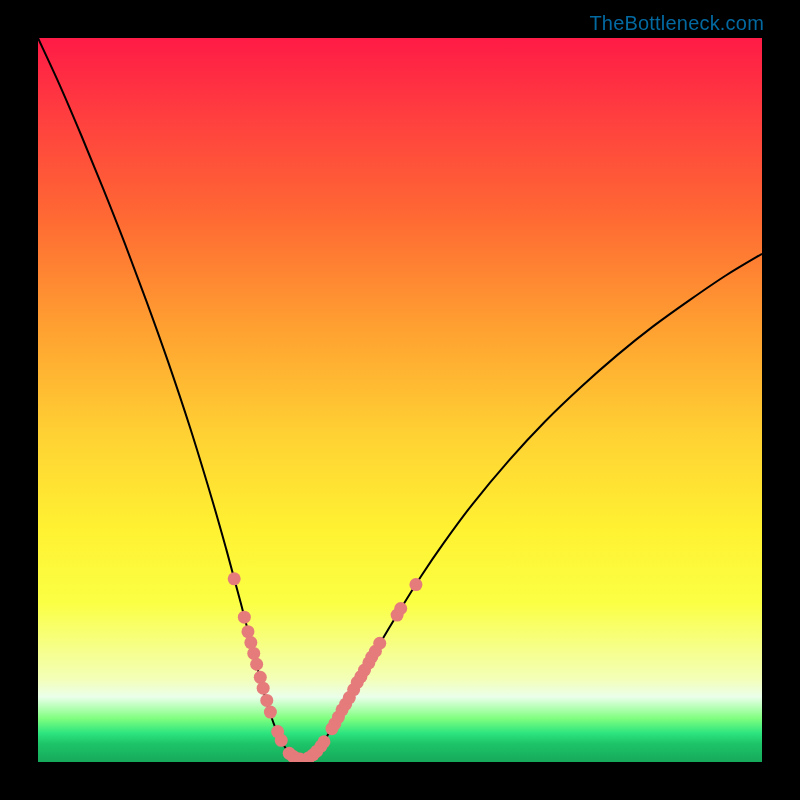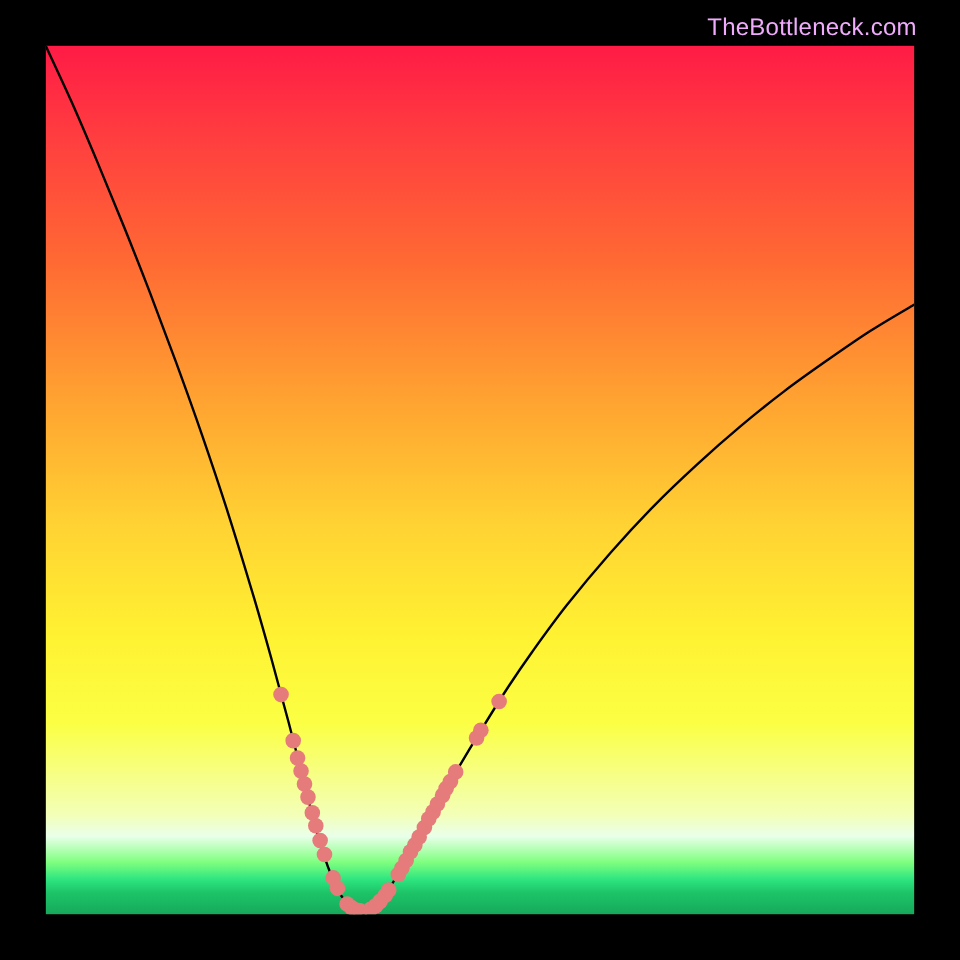--- a/index.html
+++ b/index.html
@@ -45,21 +45,21 @@
   }
   .curve {
     position: absolute;
     inset: 0;
   }
   .watermark {
     position: absolute;
     top: 12px;
     right: 36px;
     font: 20px Arial, Helvetica, sans-serif;
-    color: #f0abfc;
+    color: #0369a1;
     letter-spacing: 0.2px;
     user-select: none;
   }
 </style>
 </head>
 <body>
 
 <div class="frame">
   <div class="watermark">TheBottleneck.com</div>
   <div class="plot-area">

